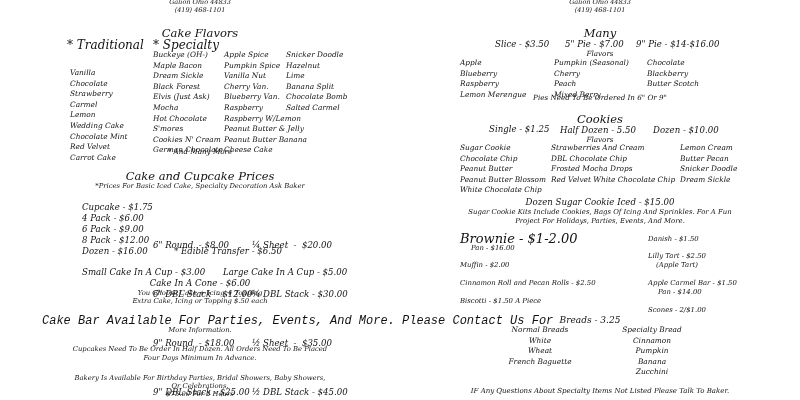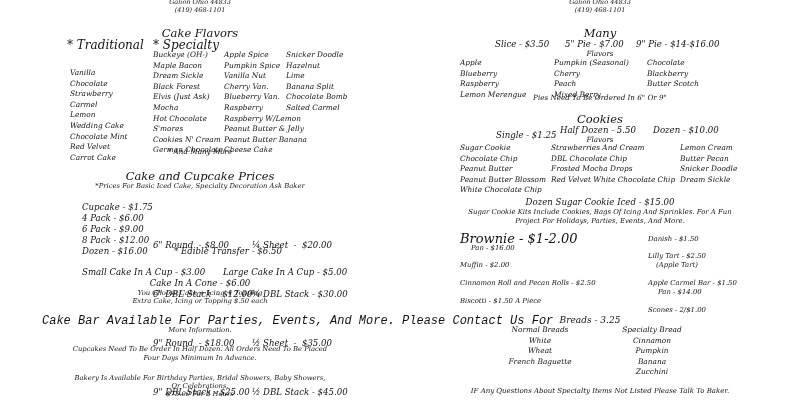--- a/index.html
+++ b/index.html
@@ -138,21 +138,21 @@
     <div>Mixed Berry</div>
   </div>
   <div class="abs col" style="left:247px;top:58px;">
     <div>Chocolate</div>
     <div>Blackberry</div>
     <div>Butter Scotch</div>
   </div>
   <div class="abs c sm" style="left:100px;top:93px;width:200px;">Pies Need To Be Ordered In 6" Or 9"</div>
 
   <div class="abs c hd" style="left:150px;top:113px;width:100px;">Cookies</div>
-  <div class="abs md" style="left:89px;top:130px;margin-left:7px;">Single - $1.25</div>
+  <div class="abs md" style="left:89px;top:124px;">Single - $1.25</div>
   <div class="abs md" style="left:160px;top:125px;">Half Dozen - 5.50</div>
   <div class="abs md" style="left:253px;top:125px;">Dozen - $10.00</div>
   <div class="abs c sm" style="left:150px;top:135px;width:100px;">Flavors</div>
 
   <div class="abs col" style="left:60px;top:143px;">
     <div>Sugar Cookie</div>
     <div>Chocolate Chip</div>
     <div>Peanut Butter</div>
     <div>Peanut Butter Blossom</div>
     <div>White Chocolate Chip</div>

